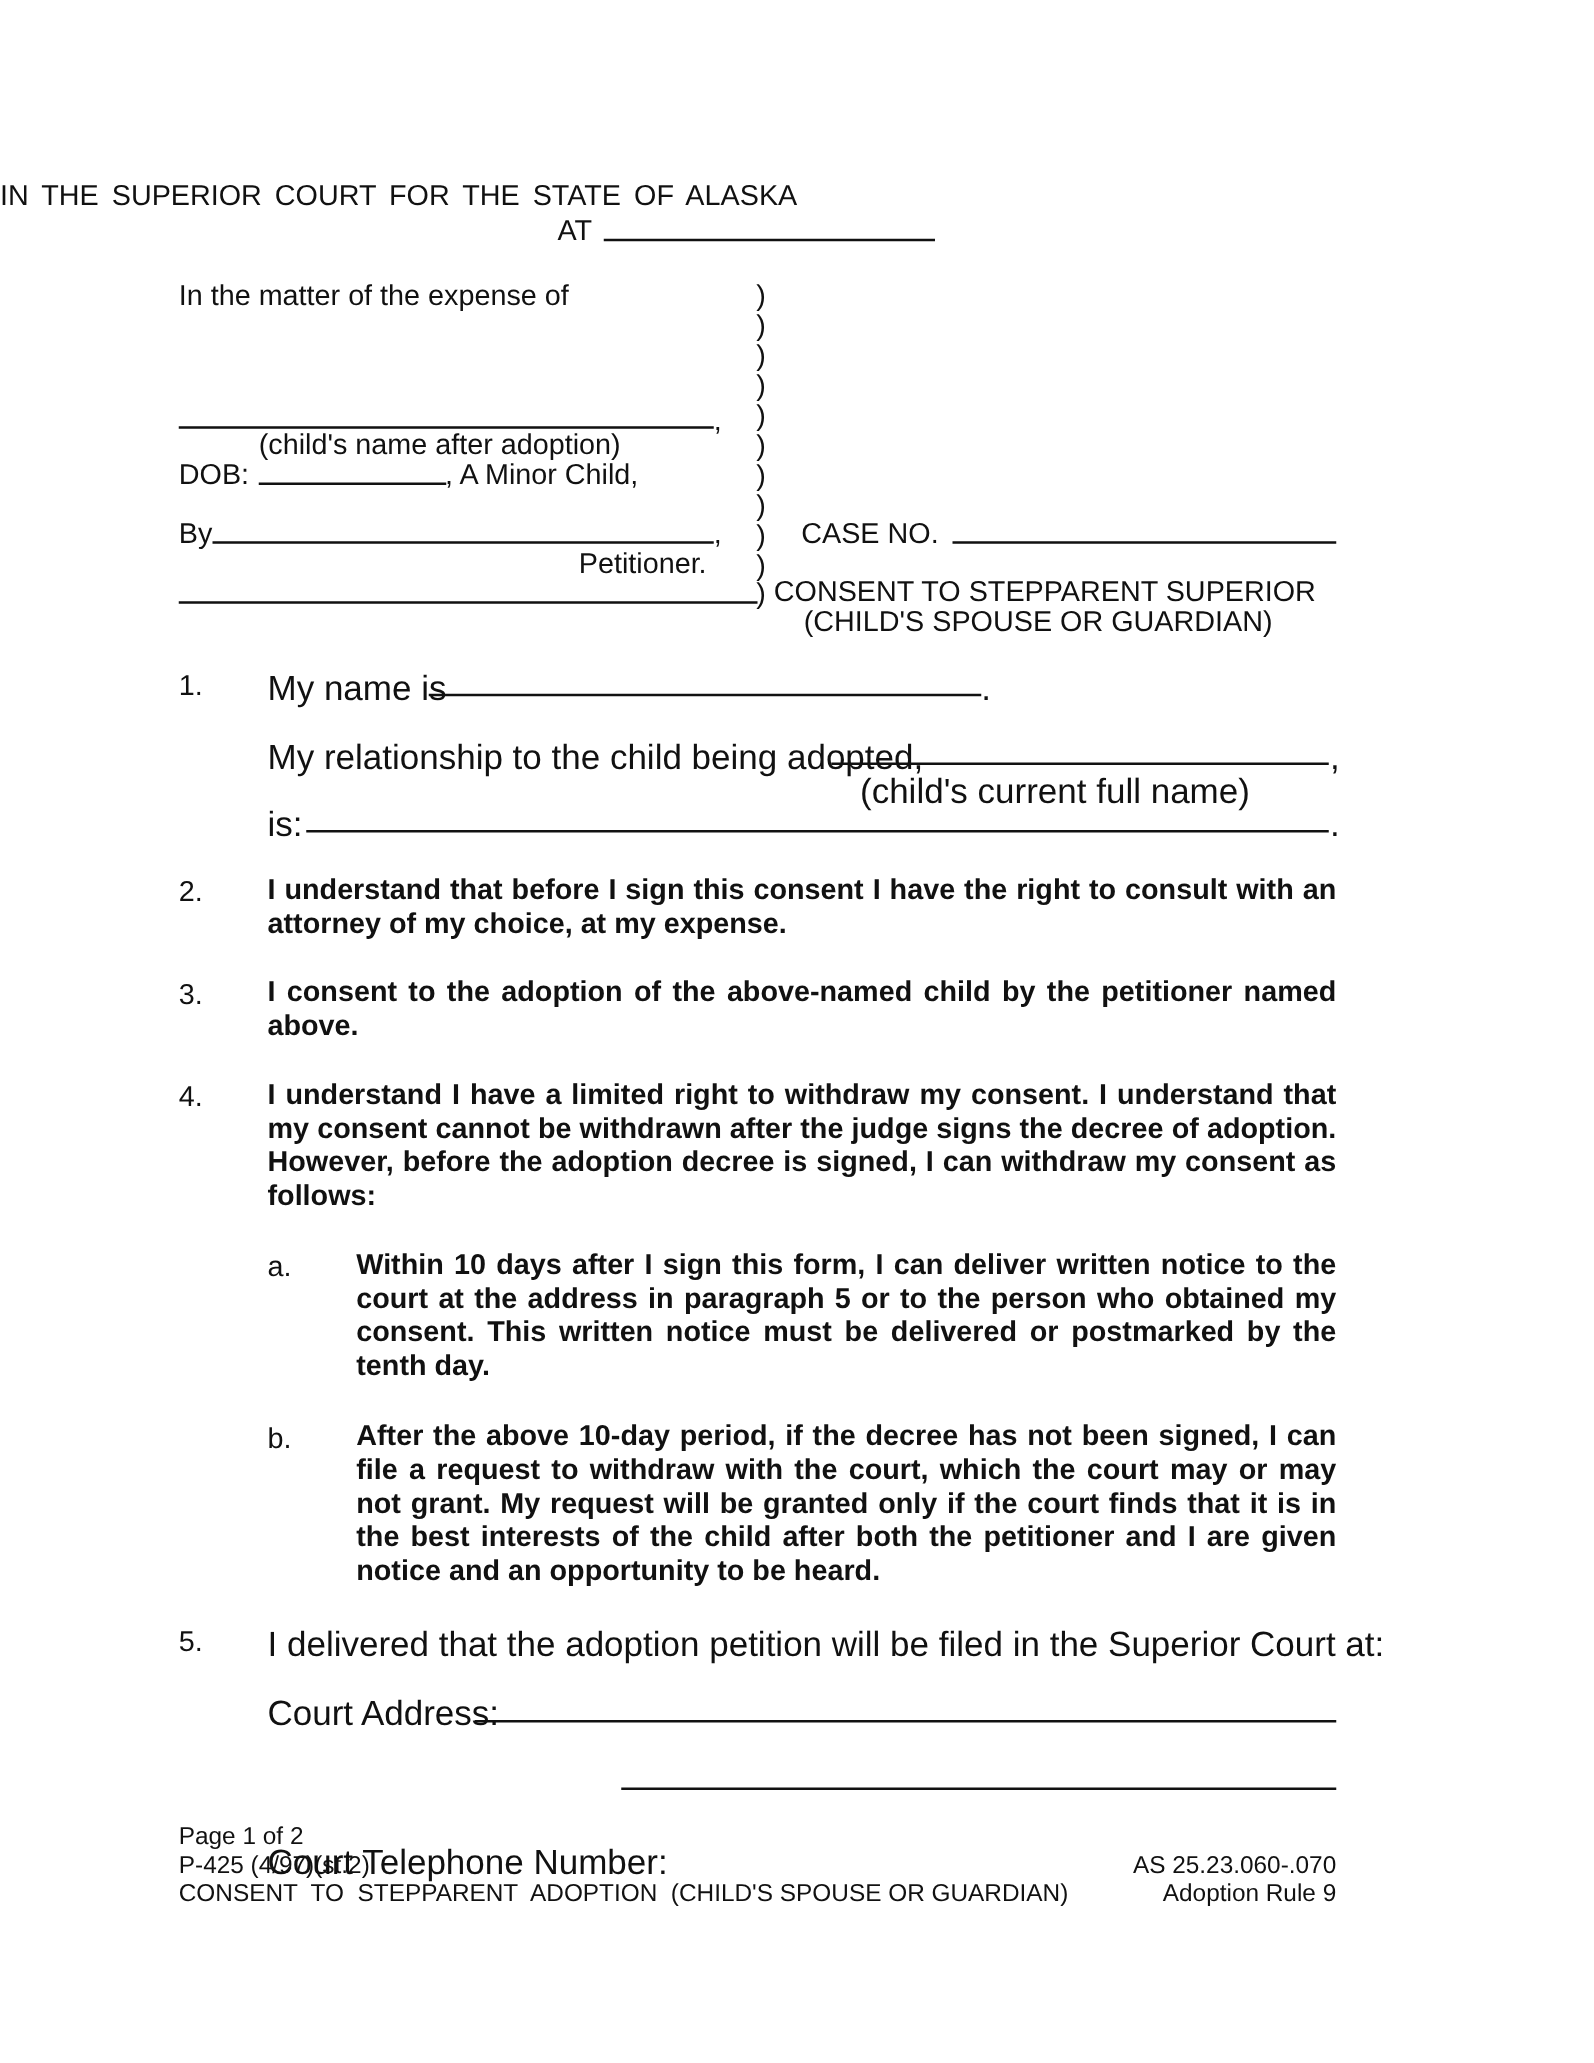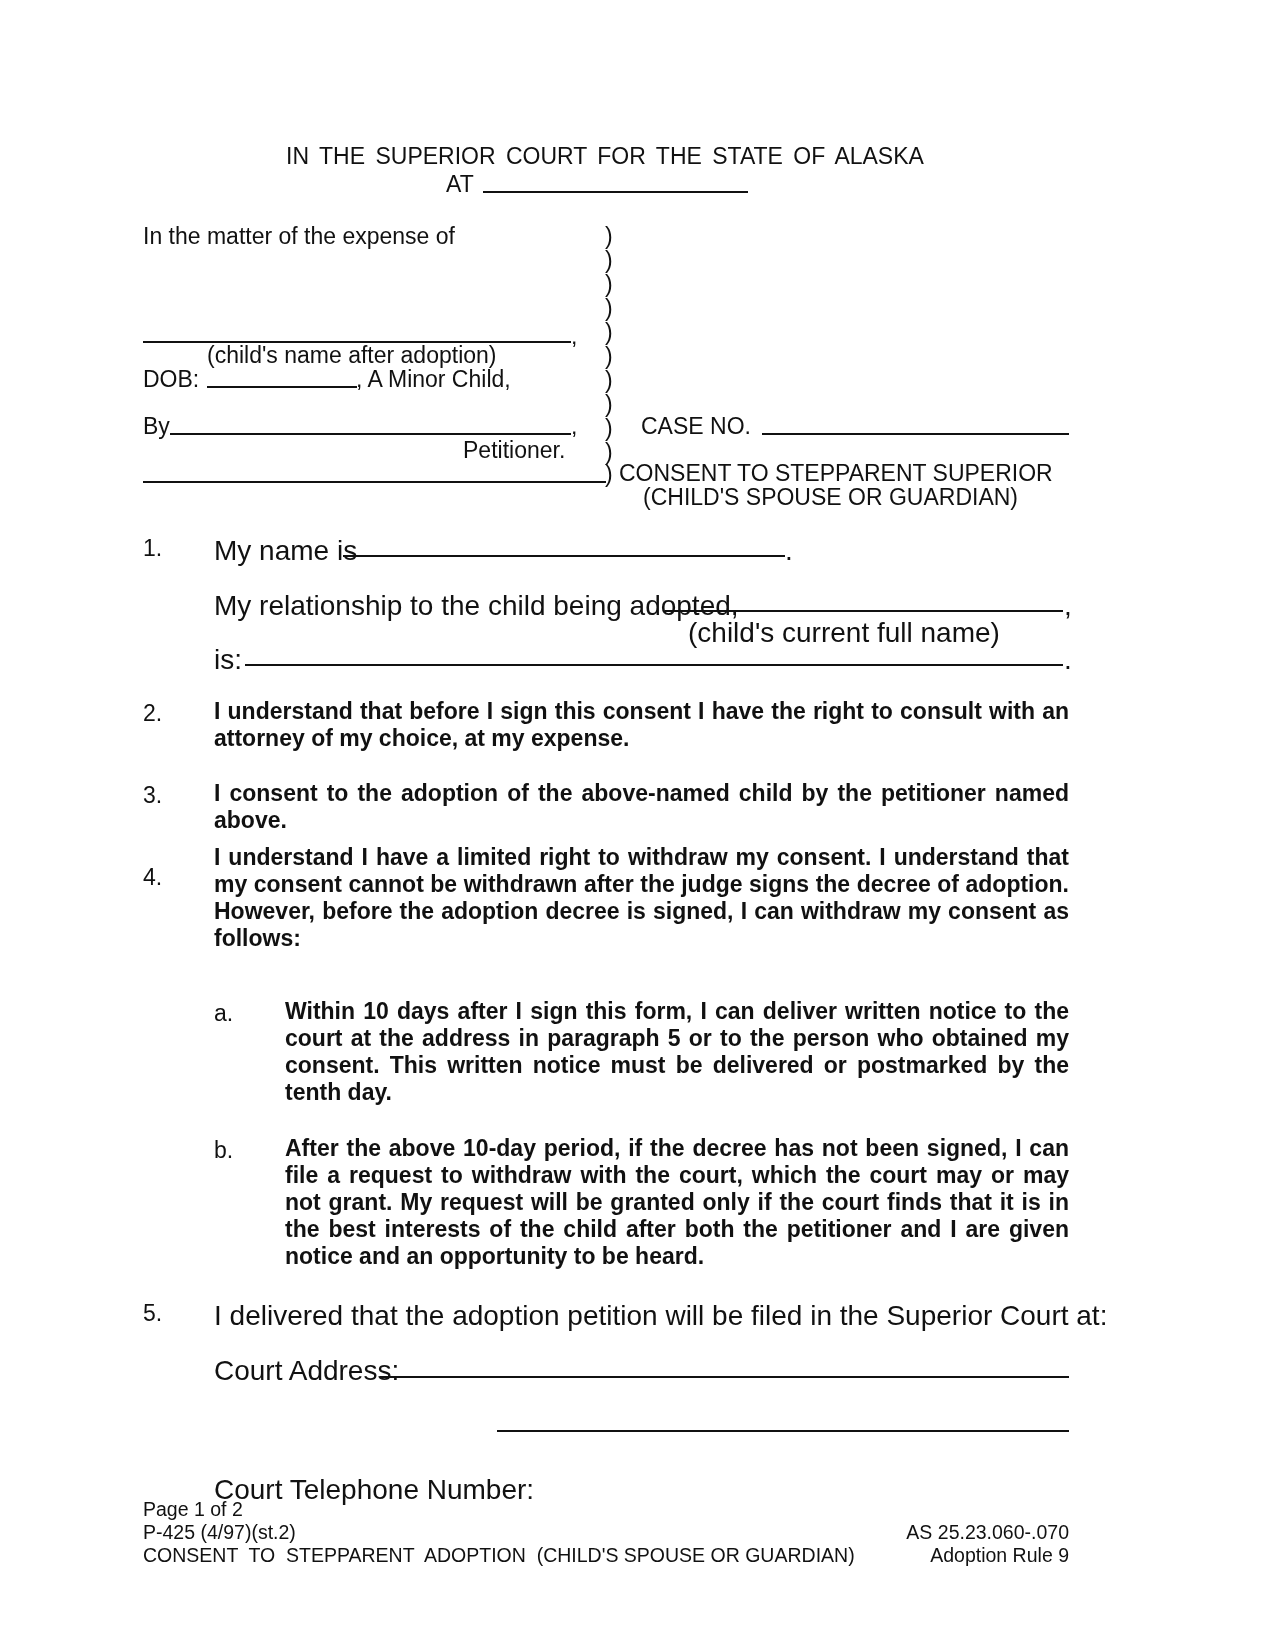--- a/index.html
+++ b/index.html
@@ -3,26 +3,26 @@
 <meta charset="utf-8">
 <style>
   html, body { margin: 0; padding: 0; background: #ffffff; }
   body { width: 1275px; height: 1650px; position: relative; overflow: hidden;
          font-family: "Liberation Sans", sans-serif; color: #111; font-size: 23px; }
   .abs { position: absolute; white-space: nowrap; }
   .line { position: absolute; border-bottom: 2px solid #111; height: 0; }
   .par { position: absolute; white-space: nowrap; font-size: 28px; }
   .para { position: absolute; text-align: justify; text-align-last: left; line-height: 27px; font-size: 23px; font-weight: bold; }
   .num { position: absolute; font-size: 23px; }
-  .foot { font-size: 19.5px; margin-top: 40px; }
+  .foot { font-size: 19.5px; }
 </style>
 </head>
 <body>
 
-<div class="abs" style="left:0;width:1210px;top:143px;text-align:center;word-spacing:4px;">IN THE SUPERIOR COURT FOR THE STATE OF ALASKA</div>
+<div class="abs" style="left:0;width:1210px;top:143px;text-align:left;word-spacing:4px;">IN THE SUPERIOR COURT FOR THE STATE OF ALASKA</div>
 <div class="abs" style="left:446px;top:171px;">AT</div>
 <div class="line" style="left:483px;top:191px;width:265px;"></div>
 
 <div class="abs" style="left:143px;top:223px;">In the matter of the expense of</div>
 <div class="line" style="left:143px;top:341px;width:428px;"></div>
 <div class="abs" style="left:571px;top:323px;">,</div>
 <div class="abs" style="left:207px;top:342px;">(child's name after adoption)</div>
 <div class="abs" style="left:143px;top:366px;">DOB:</div>
 <div class="line" style="left:207px;top:386px;width:150px;"></div>
 <div class="abs" style="left:356px;top:366px;text-align:right;">, A Minor Child,</div>
@@ -65,21 +65,21 @@
 <div class="line" style="left:245px;top:664px;width:818px;"></div>
 <div class="par" style="left:1064px;top:644px;">.</div>
 
 <div class="num" style="left:143px;top:700px;">2.</div>
 <div class="para" style="left:214px;top:698px;width:855px;">I understand that before I sign this consent I have the right to consult with an attorney of my choice, at my expense.</div>
 
 <div class="num" style="left:143px;top:782px;">3.</div>
 <div class="para" style="left:214px;top:780px;width:855px;">I consent to the adoption of the above-named child by the petitioner named above.</div>
 
 <div class="num" style="left:143px;top:864px;">4.</div>
-<div class="para" style="left:214px;top:844px;width:855px;">I understand I have a limited right to withdraw my consent.  I understand that my consent cannot be withdrawn after the judge signs the decree of adoption. However, before the adoption decree is signed, I can withdraw my consent as follows:</div>
+<div class="para" style="left:214px;top:862px;width:855px;">I understand I have a limited right to withdraw my consent.  I understand that my consent cannot be withdrawn after the judge signs the decree of adoption. However, before the adoption decree is signed, I can withdraw my consent as follows:</div>
 
 <div class="num" style="left:214px;top:1000px;">a.</div>
 <div class="para" style="left:285px;top:998px;width:784px;">Within 10 days after I sign this form, I can deliver written notice to the court at the address in paragraph 5 or to the person who obtained my consent.  This written notice must be delivered or postmarked by the tenth day.</div>
 
 <div class="num" style="left:214px;top:1137px;">b.</div>
 <div class="para" style="left:285px;top:1135px;width:784px;">After the above 10-day period, if the decree has not been signed, I can file a request to withdraw with the court, which the court may or may not grant.  My request will be granted only if the court finds that it is in the best interests of the child after both the petitioner and I are given notice and an opportunity to be heard.</div>
 
 <div class="num" style="left:143px;top:1300px;">5.</div>
 <div class="par" style="left:214px;top:1300px;">I delivered that the adoption petition will be filed in the Superior Court at:</div>
 <div class="par" style="left:214px;top:1355px;">Court Address:</div>

